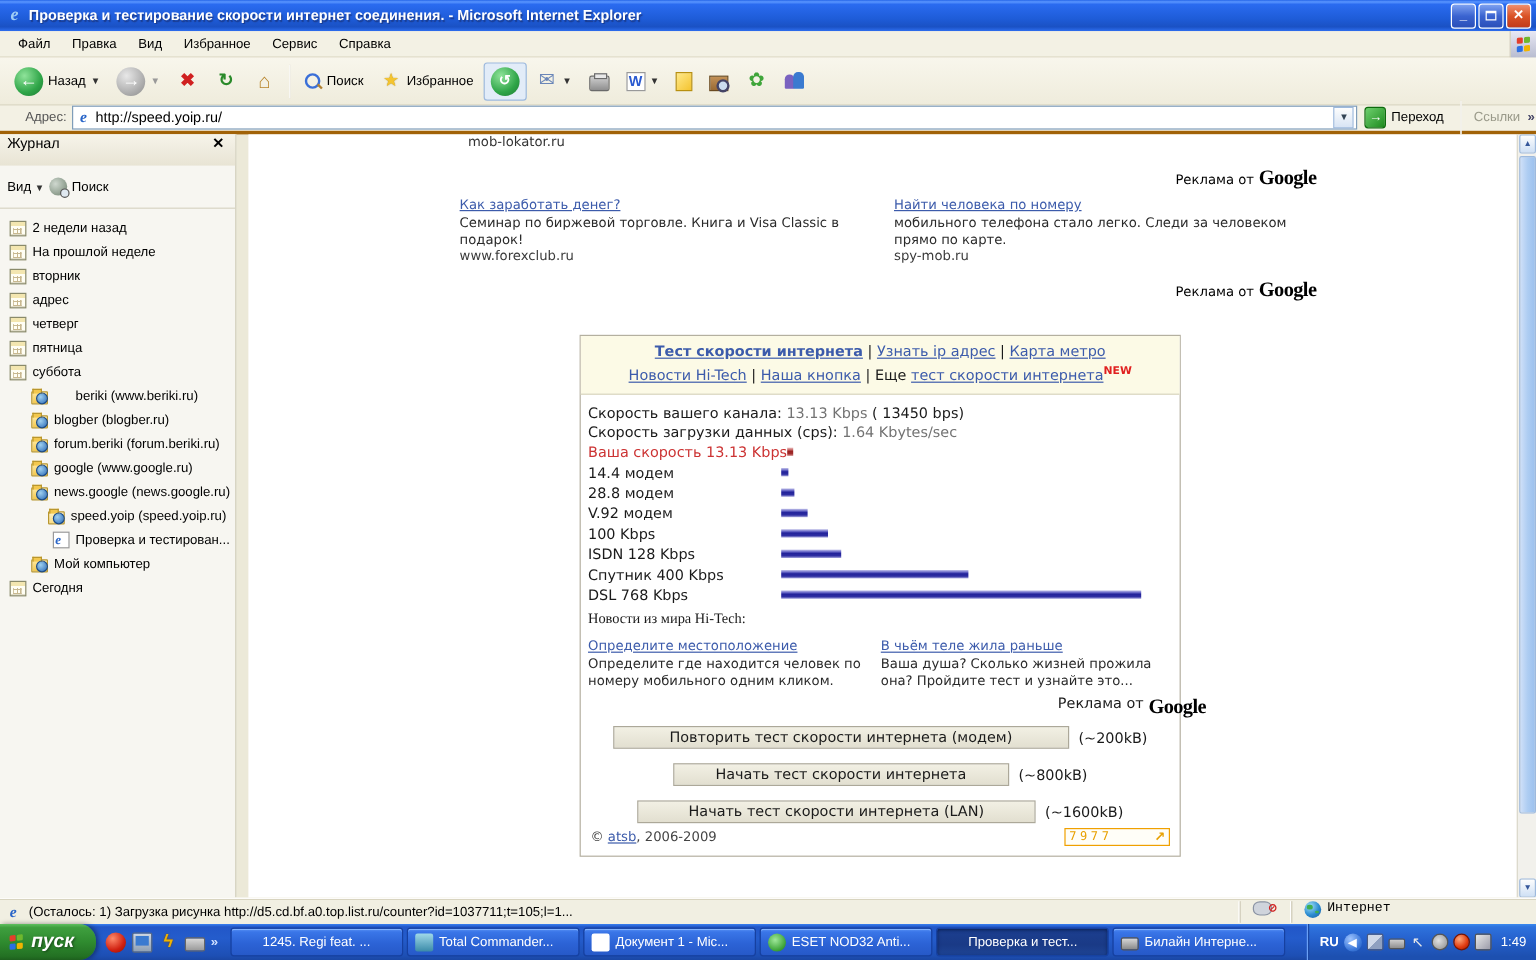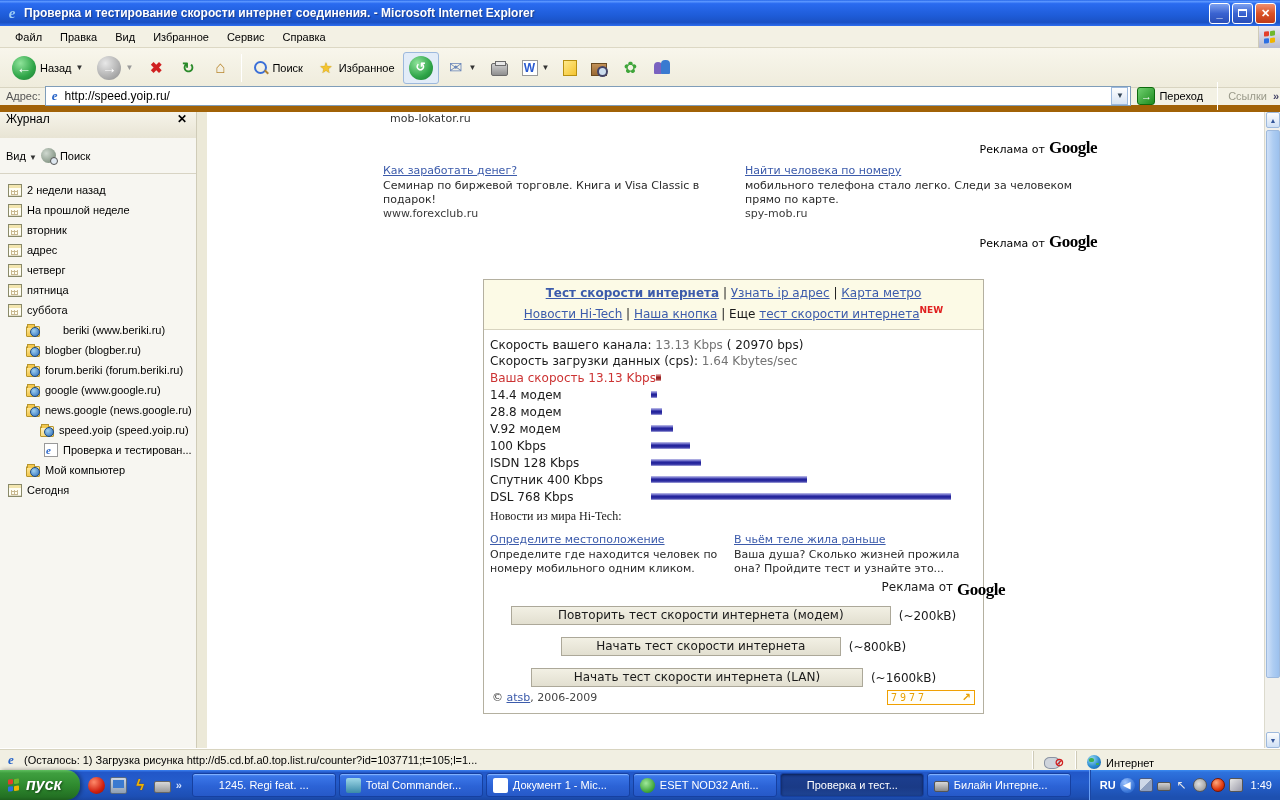--- a/index.html
+++ b/index.html
@@ -51,22 +51,22 @@
   .printer::before { content:""; position:absolute; left:3px; top:-3px; width:9px; height:3px; background:#e8e8e8; border:1px solid #6a6a6a; }
   .note { width:14px; height:16px; background:linear-gradient(135deg,#ffe98a,#f4c430); border:1px solid #b89010; }
   .book { width:16px; height:13px; background:linear-gradient(#c29056,#9a6a34); border:1px solid #6a4a20; margin-top:3px; position:relative;}
   .book::after { content:""; position:absolute; right:-2px; bottom:-2px; width:7px; height:7px; border:2px solid #446; border-radius:50%; background:#cde;}
   .people { position:relative; width:18px; height:16px; }
   .people::before { content:""; position:absolute; left:1px; top:2px; width:8px; height:12px; background:#7a62c0; border-radius:4px 4px 1px 1px; }
   .people::after { content:""; position:absolute; left:8px; top:0; width:9px; height:14px; background:#3a7ad0; border-radius:4px 4px 1px 1px; }
   .wordicon { width:16px; height:16px; background:#fff; border:1px solid #999; color:#2a5ad0; font-weight:bold; font-size:12px; line-height:15px; text-align:center; }
 
   
-  .addressbar { position:absolute; top:88px; left:0; right:0; height:24px; background:#f3f1e4; border-bottom:7px solid #a16207;
-    display:flex; align-items:center; padding:0 2px 2px 6px; gap:4px; }
+  .addressbar { position:absolute; top:88px; left:0; right:0; height:24px; background:#f3f1e4; border-bottom:3px solid #a16207;
+    display:flex; align-items:center; padding:0 2px 2px 21px; gap:4px; }
   .addr-label { color:#555; }
   .addr-box { flex:1; height:20px; background:#fff; border:1px solid #7f9db9; display:flex; align-items:center; padding:0 2px; gap:3px; }
   .addr-box input { flex:1; border:none; outline:none; font:12px "Liberation Sans",sans-serif; }
   .addr-ie { width:14px; height:14px; font-family:"Liberation Serif",serif; font-style:italic; font-weight:bold;
     color:#2965c8; font-size:13px; line-height:14px; text-align:center; }
   .addr-drop { width:17px; height:18px; background:linear-gradient(#fdfdfd,#d8e4f4); border:1px solid #9db9dd; text-align:center; font-size:8px; line-height:16px; color:#345;}
   .go-btn { display:flex; align-items:center; gap:4px; padding:1px 6px 1px 2px; }
   .go-arrow { width:18px; height:18px; background:linear-gradient(135deg,#6fd06f,#1d8a1d); border:1px solid #0d6a0d; border-radius:3px;
     color:#fff; text-align:center; line-height:17px; font-weight:bold; }
   .links-label { color:#9a9a8a; margin:0 2px; }
@@ -145,21 +145,21 @@
   .box-footer { position:absolute; left:8px; right:8px; bottom:8px; display:flex; align-items:center; justify-content:space-between; color:#444; }
   .counter { width:88px; height:15px; border:1px solid #f0a000; background:#fffef8; display:flex; align-items:center;
     justify-content:space-between; padding:0 3px; }
   .counter .digits { color:#e8a000; font-family:"DejaVu Sans Mono",monospace; font-size:10px; letter-spacing:3px; }
   .counter .arrow { color:#e8a000; font-weight:bold; font-size:11px; }
 
   
   .statusbar { position:absolute; top:748px; left:0; right:0; height:22px; background:#f1efe2; border-top:1px solid #fff;
     box-shadow:inset 0 1px 0 #d8d4c0; display:flex; align-items:center; padding:0 4px; gap:6px; font-size:11px; }
   .status-text { flex:1; white-space:nowrap; overflow:hidden; }
-  .status-pane { display:flex; align-items:flex-end; gap:5px; border-left:1px solid #cfcbb8; box-shadow:-1px 0 0 #fff; padding:0 10px; height:18px; }
+  .status-pane { display:flex; align-items:flex-start; gap:5px; border-left:1px solid #cfcbb8; box-shadow:-1px 0 0 #fff; padding:0 10px; height:18px;font-family:Liberation Mono, monospace; }
   .blocked-ico { position:relative; width:16px; height:12px; background:#cfd4dc; border-radius:6px/5px; border:1px solid #8a93a3; }
   .blocked-ico::after { content:"⊘"; position:absolute; right:-5px; top:-2px; color:#d02020; font-size:11px; font-weight:bold; }
   .globe-ico { width:14px; height:14px; border-radius:50%; background:radial-gradient(circle at 35% 30%,#9fe0f8,#2a8ad0 55%,#1a5aa0);
     position:relative; overflow:hidden; }
   .globe-ico::after { content:""; position:absolute; left:2px; top:3px; width:5px; height:4px; background:#3fae4f; border-radius:40%; box-shadow:6px 4px 0 -1px #3fae4f; }
 
   
   .taskbar { position:absolute; top:770px; left:0; right:0; height:30px;
     background:linear-gradient(180deg,#3a80f0 0%,#2e6cdd 4%,#2257c8 8%,#245ccc 40%,#1d4fb4 88%,#1a47a4 100%);
     display:flex; align-items:center; }
@@ -438,21 +438,21 @@
           <br>
           <span class="link">Новости Hi-Tech</span>
           <span>|</span>
           <span class="link">Наша кнопка</span>
           <span>|</span>
           <span>Еще</span>
           <span class="link">тест скорости интернета</span><sup>NEW</sup>
         </div>
         <div class="box-body">
           <div class="sline">
-            <span>Скорость вашего канала: </span><span class="red">13.13 Kbps</span><span> ( 20970 bps)</span>
+            <span>Скорость вашего канала: </span><span class="red">13.13 Kbps</span><span> ( 13450 bps)</span>
           </div>
           <div class="sline">
             <span>Скорость загрузки данных (cps): </span><span class="red">1.64 Kbytes/sec</span>
           </div>
           <div>
 
               <div class="bar-row v-user v0">
                 <span class="bar-label">Ваша скорость 13.13 Kbps</span>
                 <span class="bar" style="width: 5px;"></span>
               </div>

